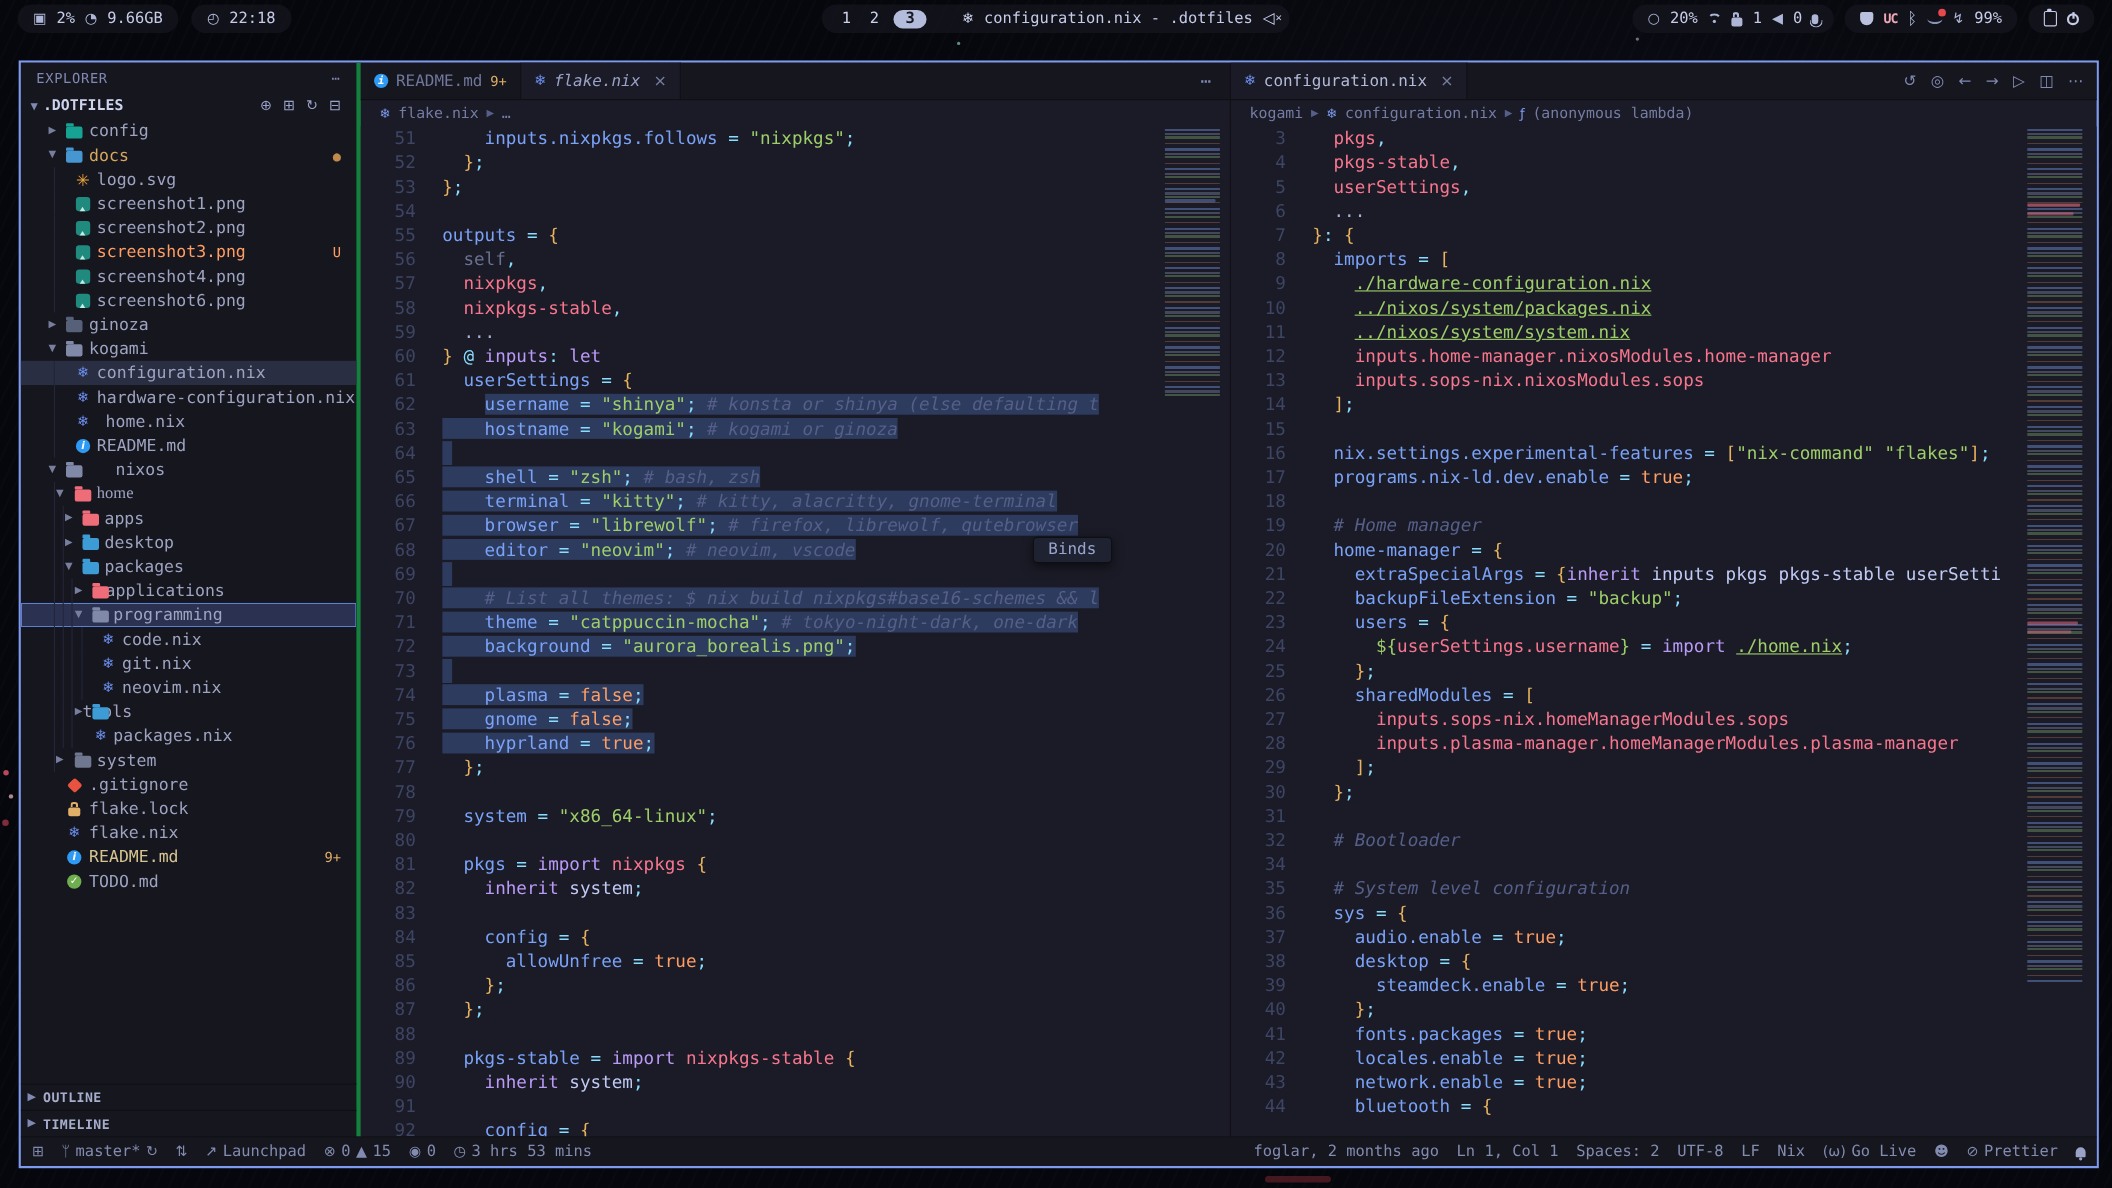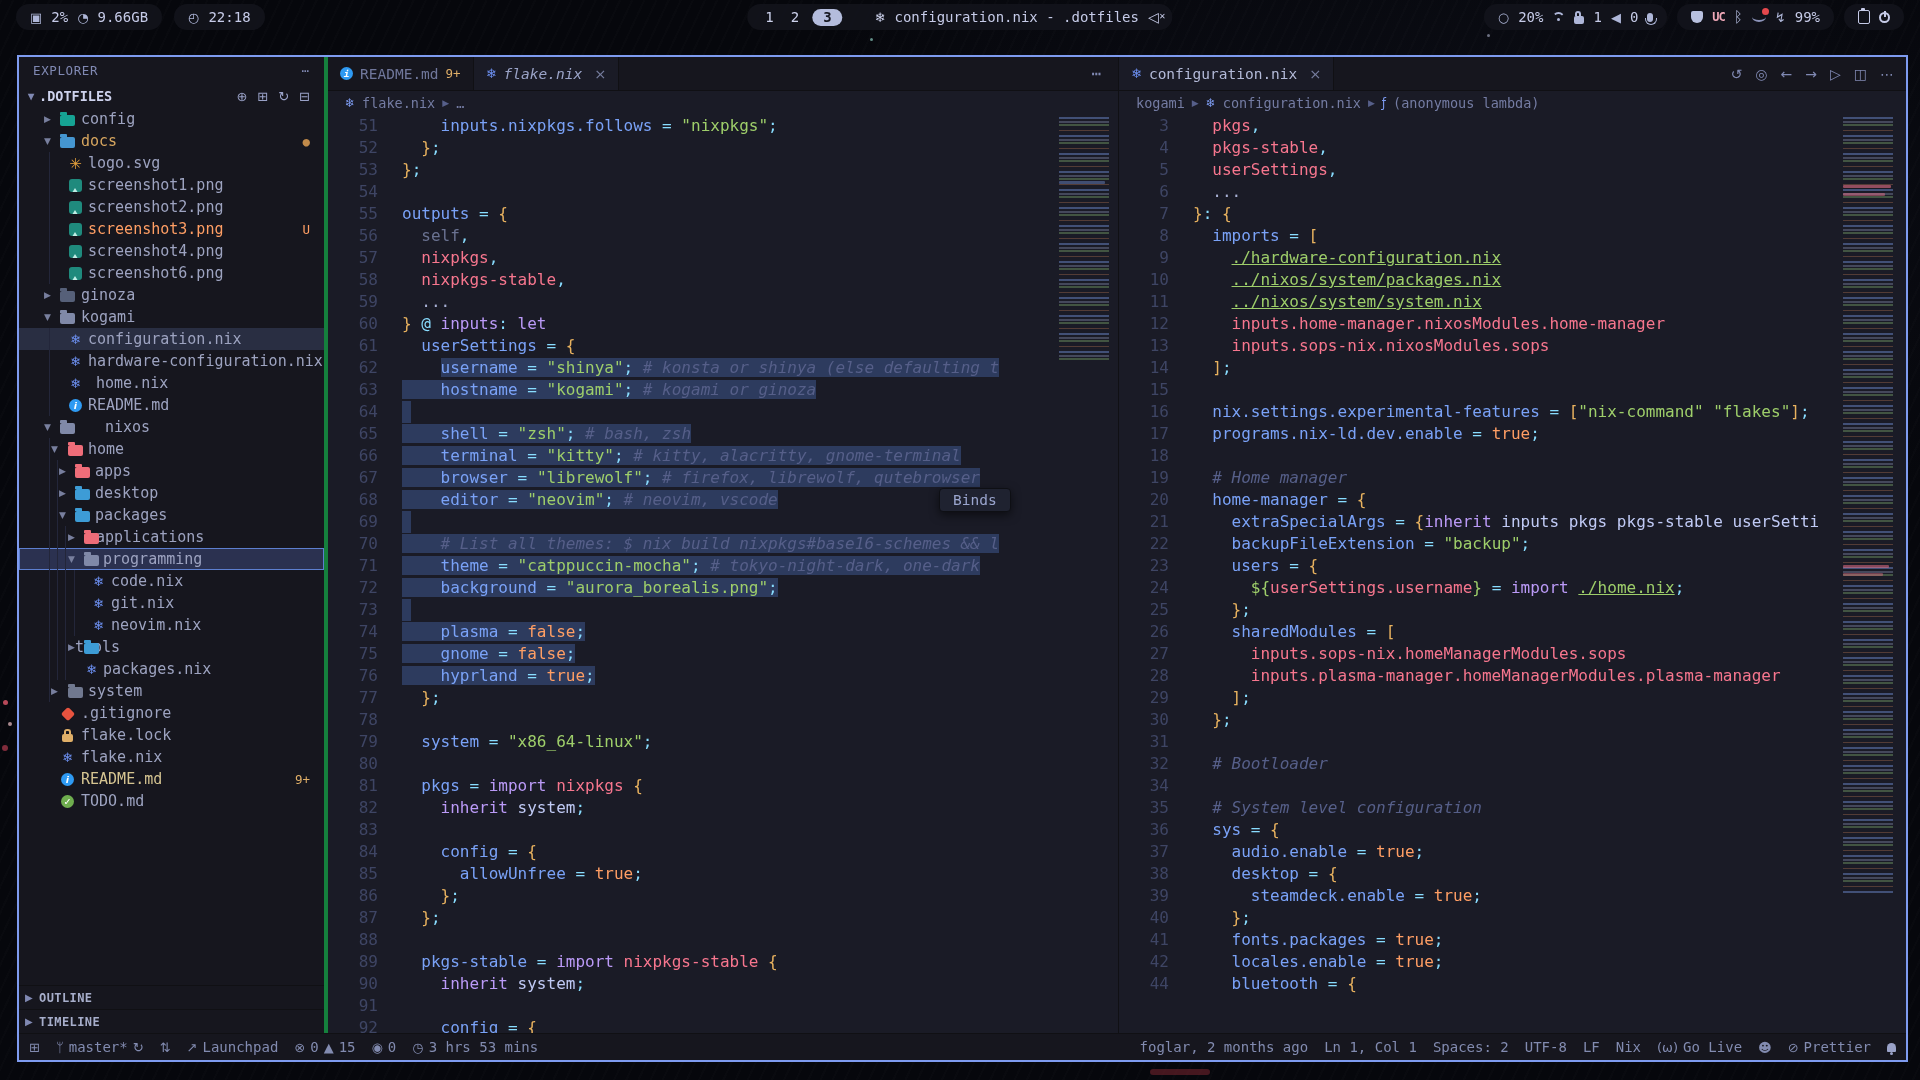--- a/index.html
+++ b/index.html
@@ -285,21 +285,21 @@
           </div>
           <div class="trow">
             <span class="chev" style="left: 25px; font-size: 9px;">▼</span>
             <span class="f-icon" style="background: rgb(128, 137, 168); left: 41px; top: 7px;"></span>
             <span class="lbl" style="margin-left: 86px;">nixos</span>
           </div>
           <div class="trow">
             <span class="guide" style="left: 30px;"></span>
             <span class="chev" style="left: 32px; font-size: 9px;">▼</span>
             <span class="f-icon" style="background: rgb(239, 109, 121); left: 49px; top: 7px;"></span>
-            <span class="lbl" style="margin-left: 69px;">home</span>
+            <span class="lbl" style="margin-left: 69px; font-family: Liberation Serif, serif;">home</span>
           </div>
           <div class="trow">
             <span class="guide" style="left: 30px;"></span>
             <span class="guide" style="left: 38px;"></span>
             <span class="chev" style="left: 40px; font-size: 9px;">▶</span>
             <span class="f-icon" style="background: rgb(239, 109, 121); left: 56px; top: 7px;"></span>
             <span class="lbl" style="margin-left: 76px;">apps</span>
           </div>
           <div class="trow">
             <span class="guide" style="left: 30px;"></span>
@@ -555,20 +555,21 @@
           <div class="cl"><span class="ln">32</span><span class="ct"><span class="tk-c">  # Bootloader</span></span></div>
           <div class="cl"><span class="ln">34</span><span class="ct"></span></div>
           <div class="cl"><span class="ln">35</span><span class="ct"><span class="tk-c">  # System level configuration</span></span></div>
           <div class="cl"><span class="ln">36</span><span class="ct"><span class="tk-i">  sys</span><span class="tk-o"> = </span><span class="tk-p">{</span></span></div>
           <div class="cl"><span class="ln">37</span><span class="ct"><span class="tk-i">    audio.enable</span><span class="tk-o"> = </span><span class="tk-b">true</span><span class="tk-o">;</span></span></div>
           <div class="cl"><span class="ln">38</span><span class="ct"><span class="tk-i">    desktop</span><span class="tk-o"> = </span><span class="tk-p">{</span></span></div>
           <div class="cl"><span class="ln">39</span><span class="ct"><span class="tk-i">      steamdeck.enable</span><span class="tk-o"> = </span><span class="tk-b">true</span><span class="tk-o">;</span></span></div>
           <div class="cl"><span class="ln">40</span><span class="ct"><span class="tk-p">    }</span><span class="tk-o">;</span></span></div>
           <div class="cl"><span class="ln">41</span><span class="ct"><span class="tk-i">    fonts.packages</span><span class="tk-o"> = </span><span class="tk-b">true</span><span class="tk-o">;</span></span></div>
           <div class="cl"><span class="ln">42</span><span class="ct"><span class="tk-i">    locales.enable</span><span class="tk-o"> = </span><span class="tk-b">true</span><span class="tk-o">;</span></span></div>
+          <div class="cl"><span class="ln">43</span><span class="ct"><span class="tk-i">    network.enable</span><span class="tk-o"> = </span><span class="tk-b">true</span><span class="tk-o">;</span></span></div>
           <div class="cl"><span class="ln">44</span><span class="ct"><span class="tk-i">    bluetooth</span><span class="tk-o"> = </span><span class="tk-p">{</span></span></div>
         </div>
     </div>
   </div>
 
   <div class="statusbar">
     <div class="sb-side" id="sb-left">
         <div class="sb-item">
           <span class="sb-ic">⊞</span>
         </div>

